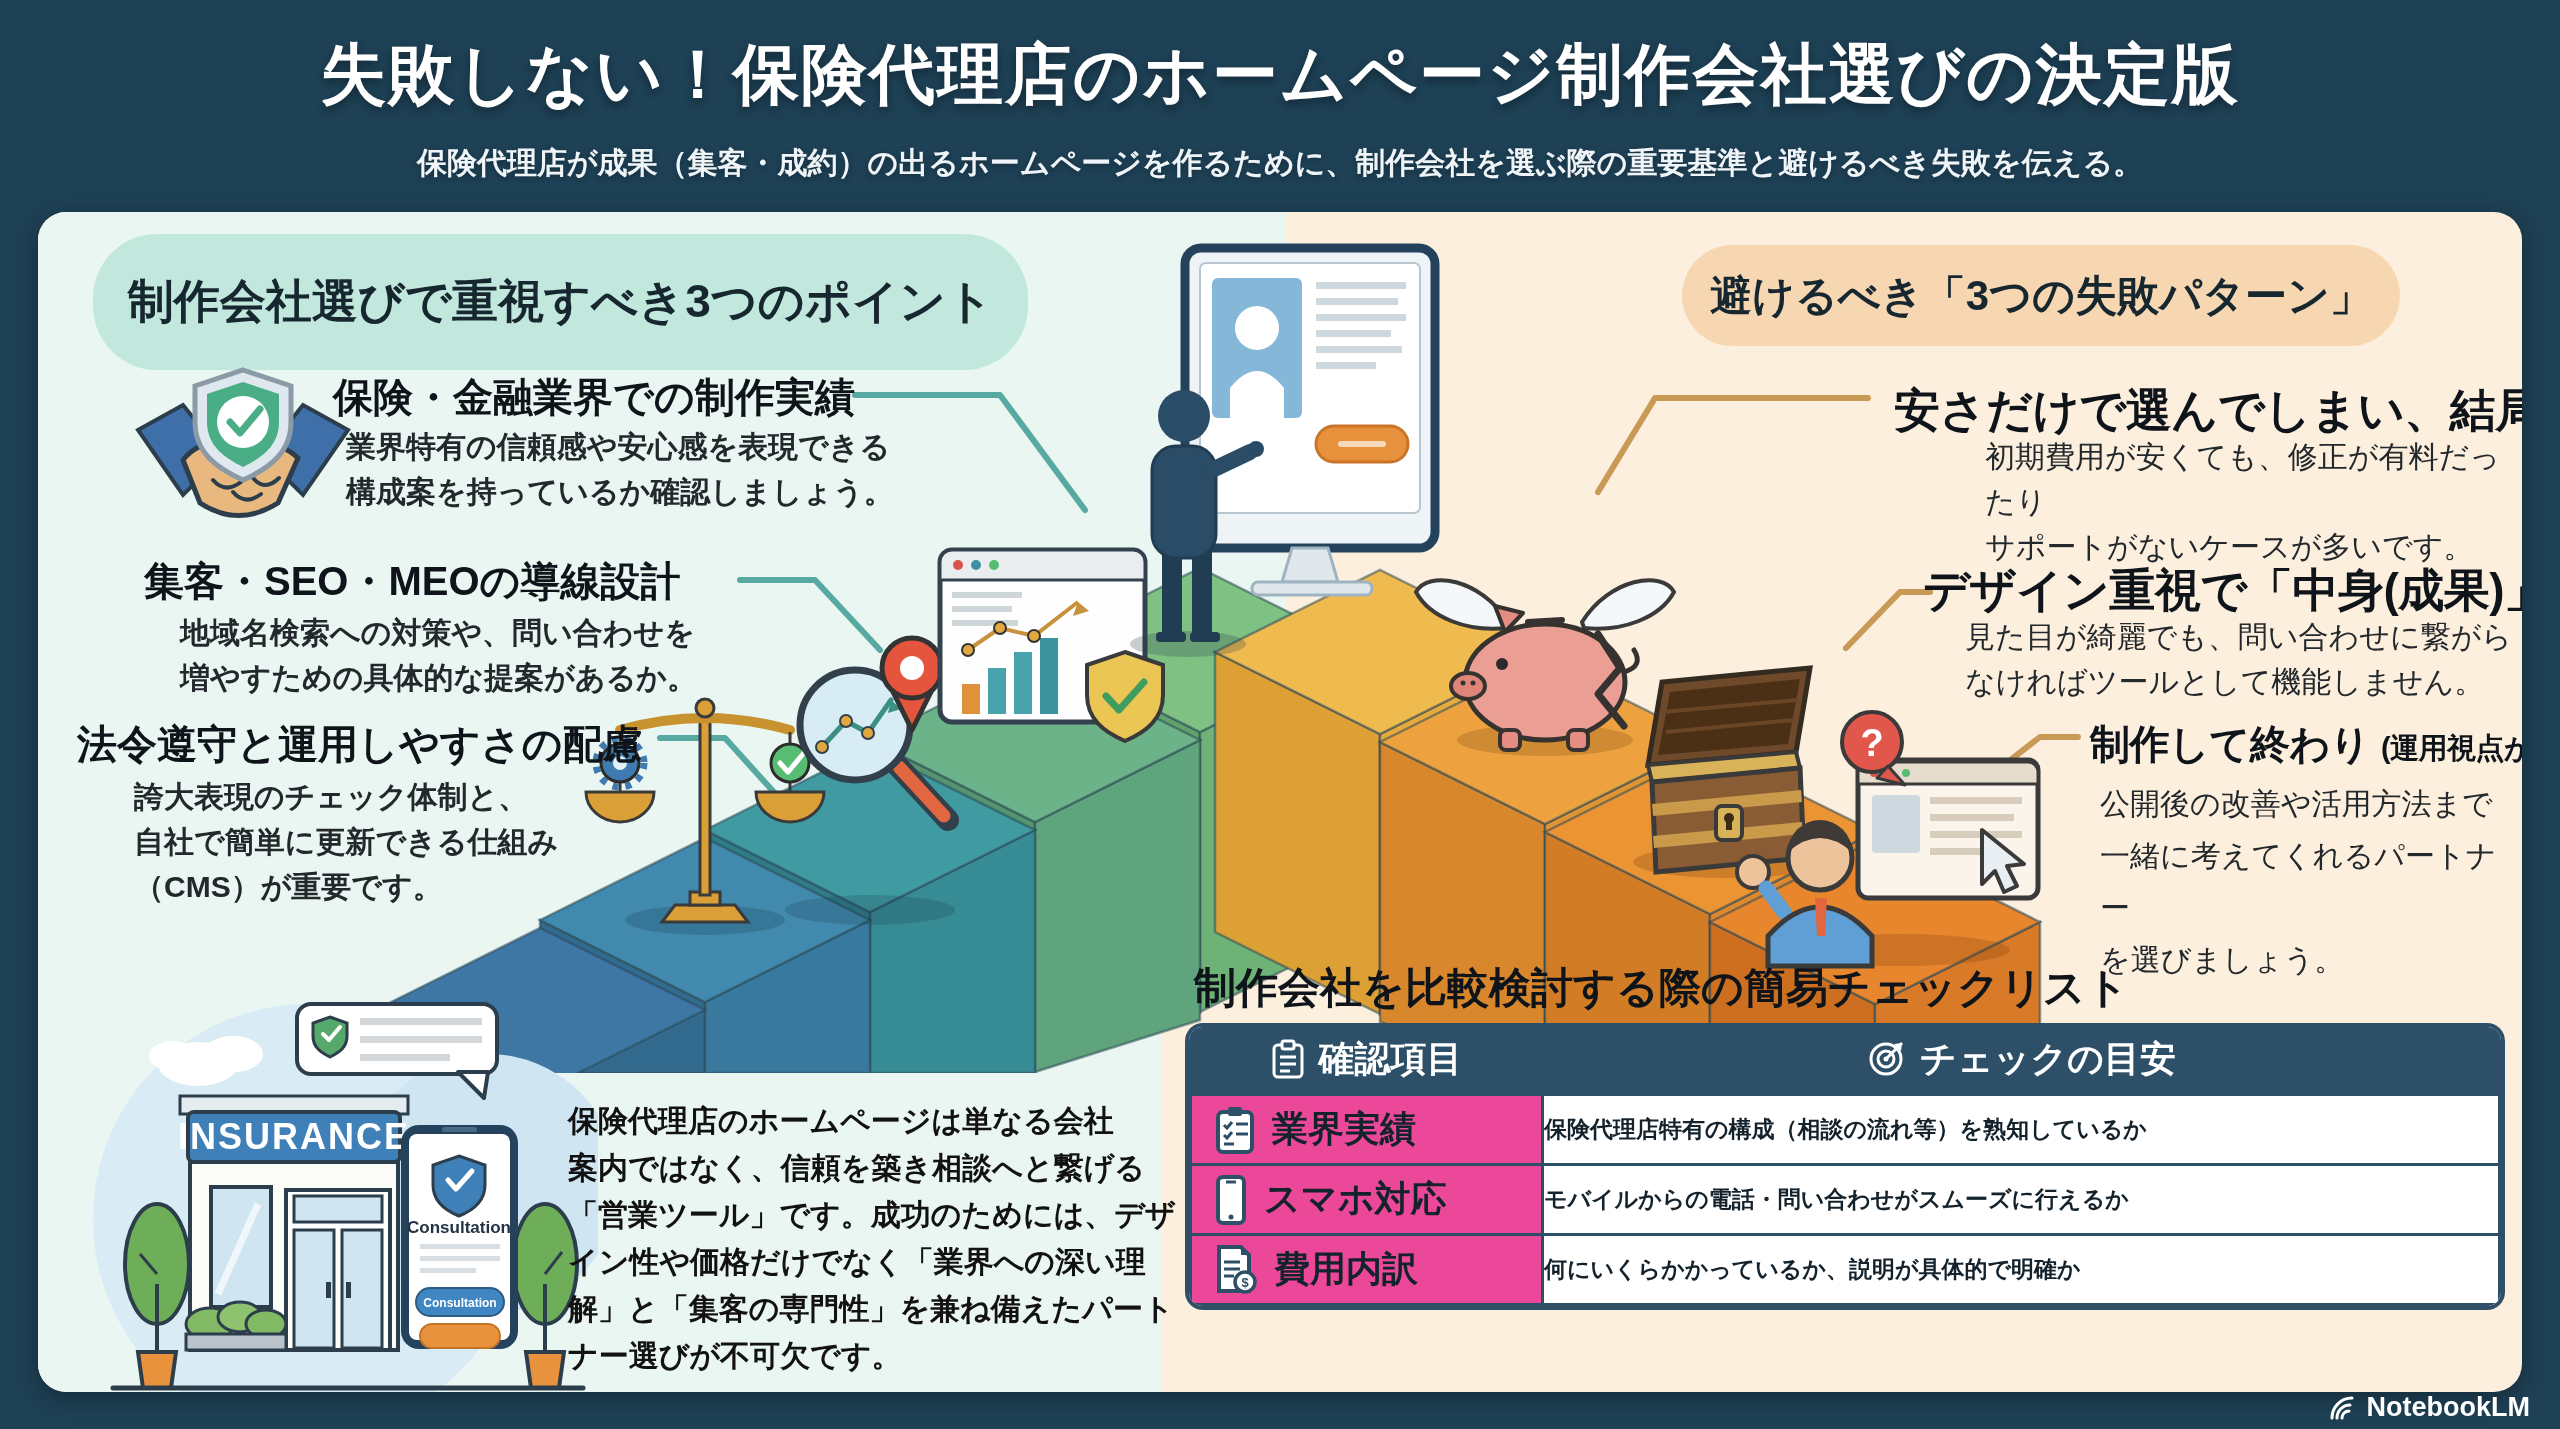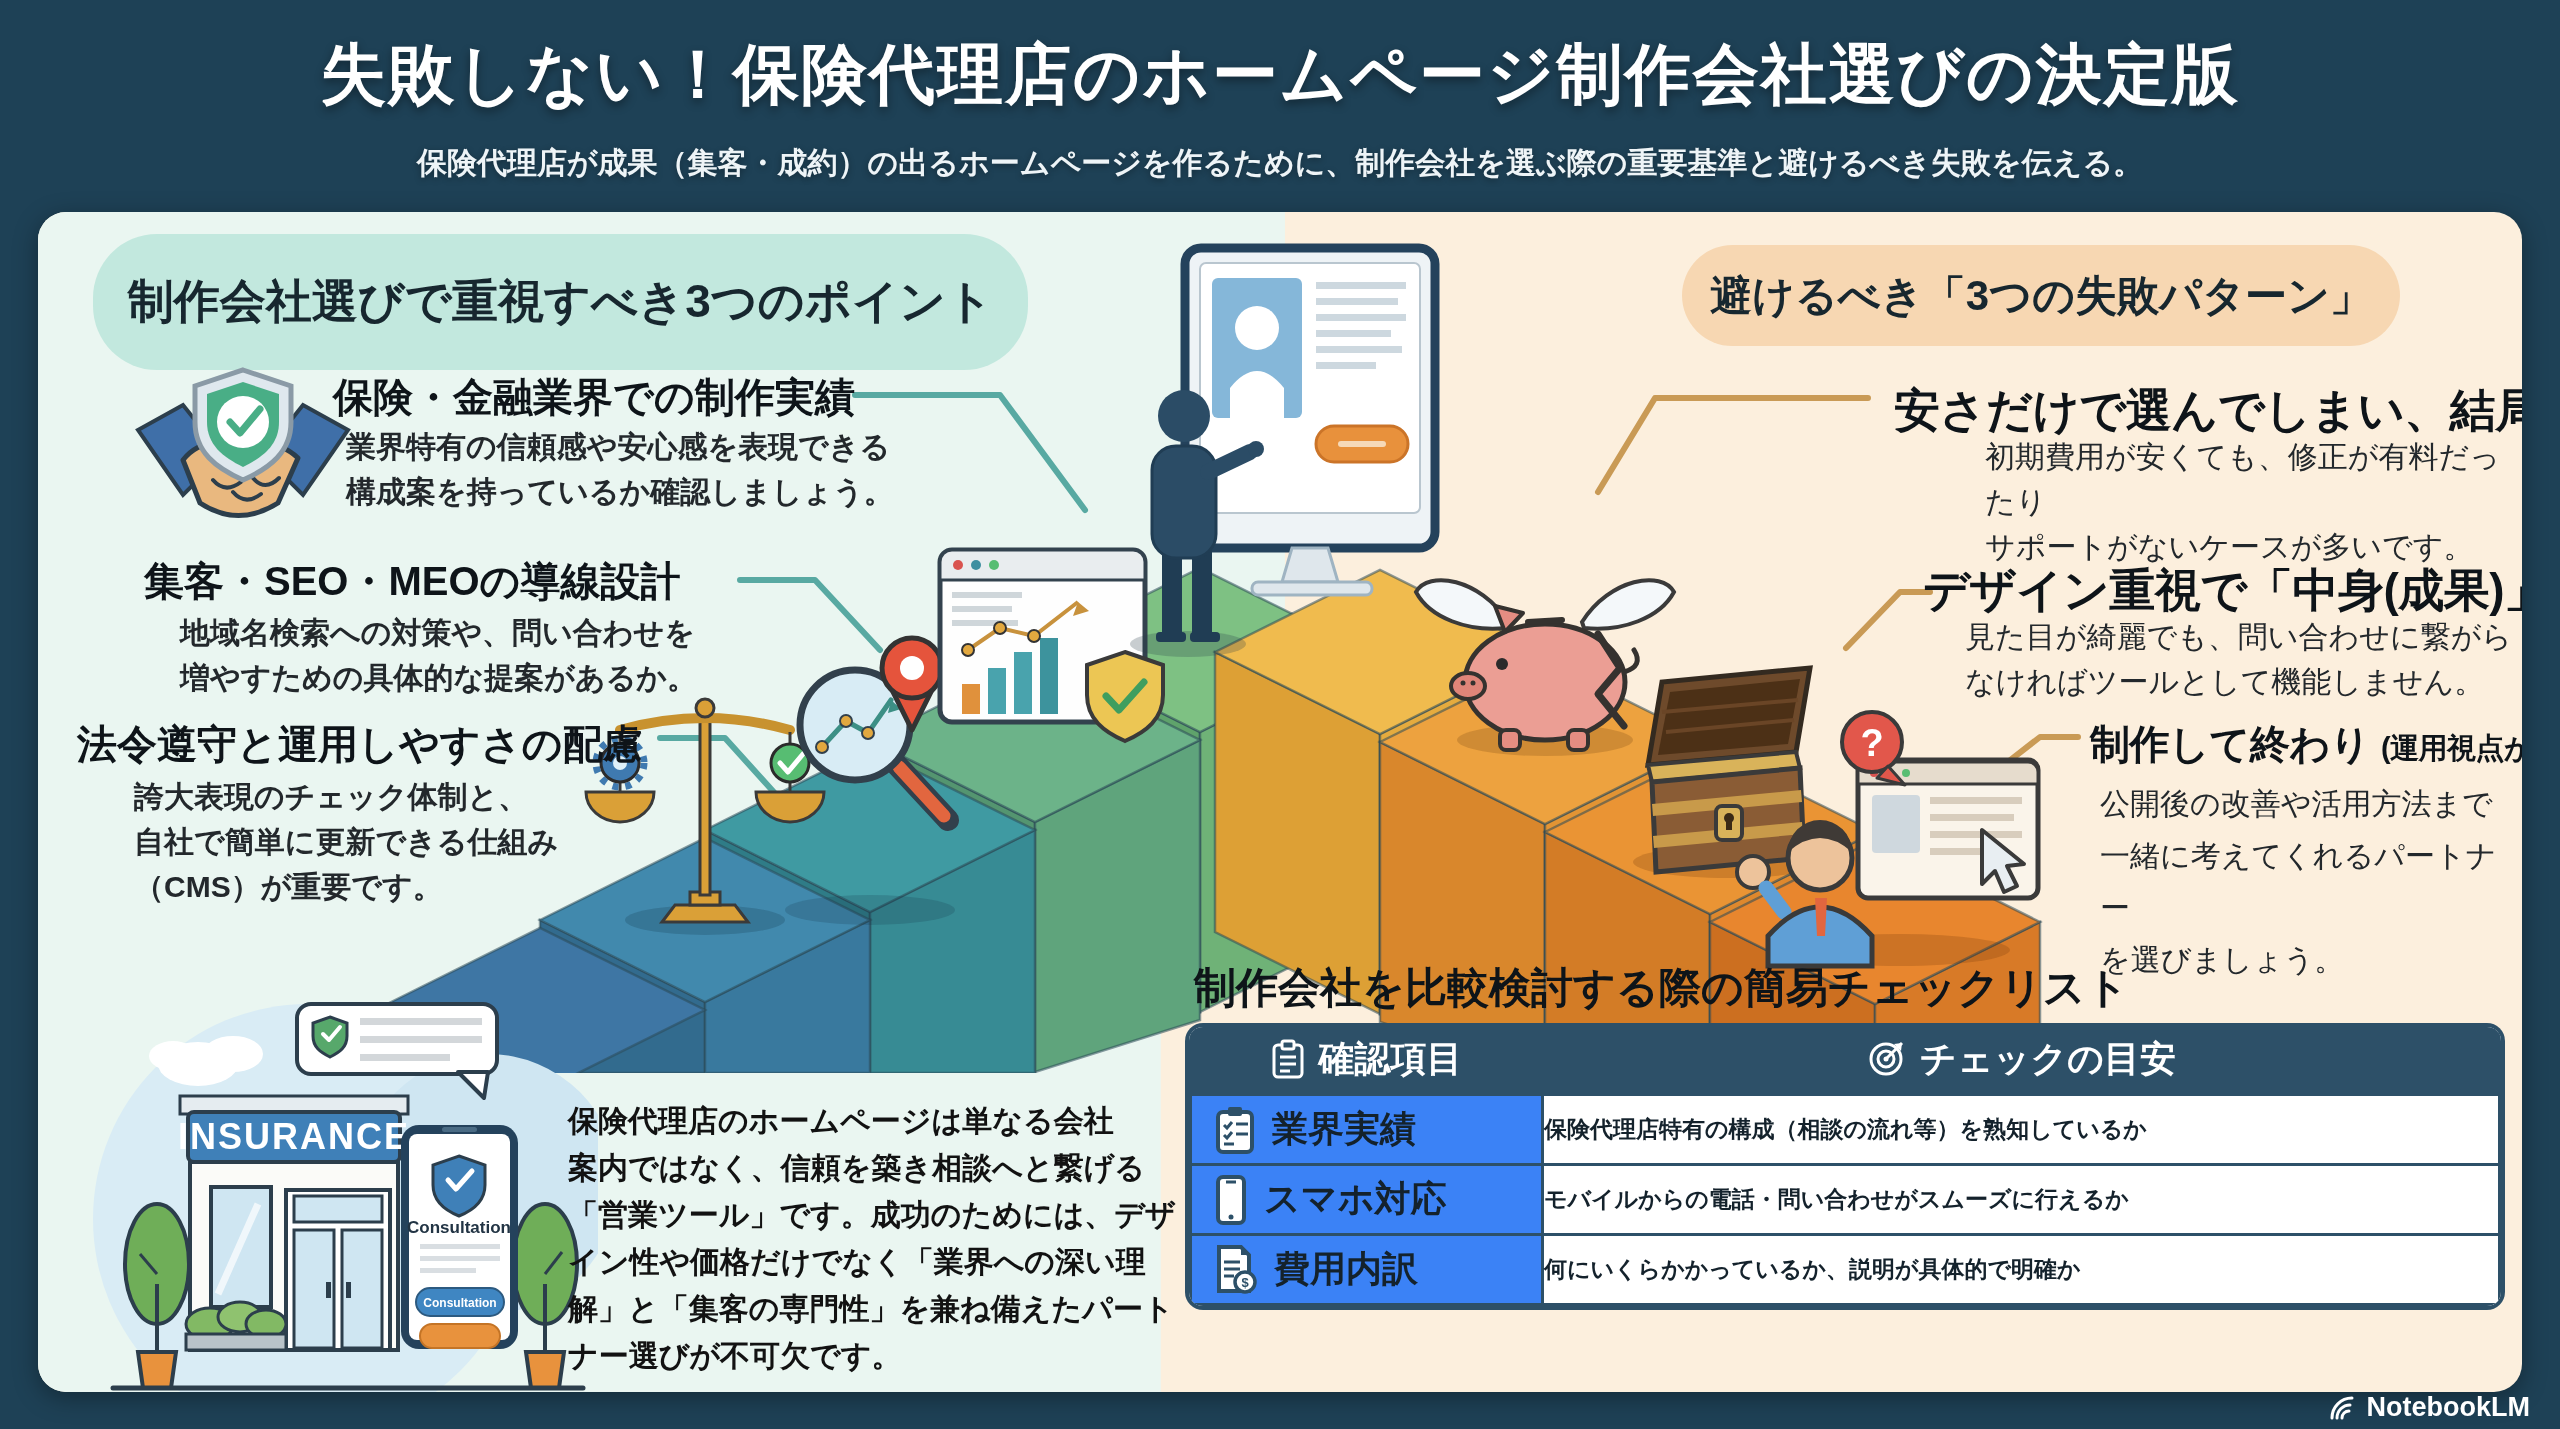--- a/index.html
+++ b/index.html
@@ -39,21 +39,21 @@
 
   .checklist-heading { position:absolute; left:1156px; top:748px; font-size:42px; font-weight:900; color:#0e1419; }
   .checklist-table { position:absolute; left:1151px; top:815px; width:1312px;
     border-collapse:collapse; background:#ffffff; border-radius:14px; overflow:hidden;
     box-shadow:0 0 0 4px #2d5068; }
   .checklist-table th { background:#2d5068; color:#ffffff; font-size:36px; font-weight:900;
     height:66px; text-align:center; vertical-align:middle; }
   .checklist-table th, .checklist-table td { border:3px solid #2d5068; }
   .checklist-table td { height:70px; vertical-align:middle; }
   .col-item { width:352px; }
-  .cell-item { background:#3b82f6; }
+  .cell-item { background:#ec4899; }
   .cell-item .cell-inner { display:flex; align-items:center; gap:16px; padding-left:22px;
     font-size:36px; font-weight:900; color:#14222c; }
   .cell-criteria { background:#ffffff; font-size:23px; font-weight:700; color:#14222c; }
   .th-inner { display:inline-flex; align-items:center; gap:14px; }
 
   .watermark { position:absolute; right:30px; top:1392px; display:flex; align-items:center; gap:8px;
     color:#ffffff; font-size:27px; font-weight:700; }
 </style>
 </head>
 <body>

